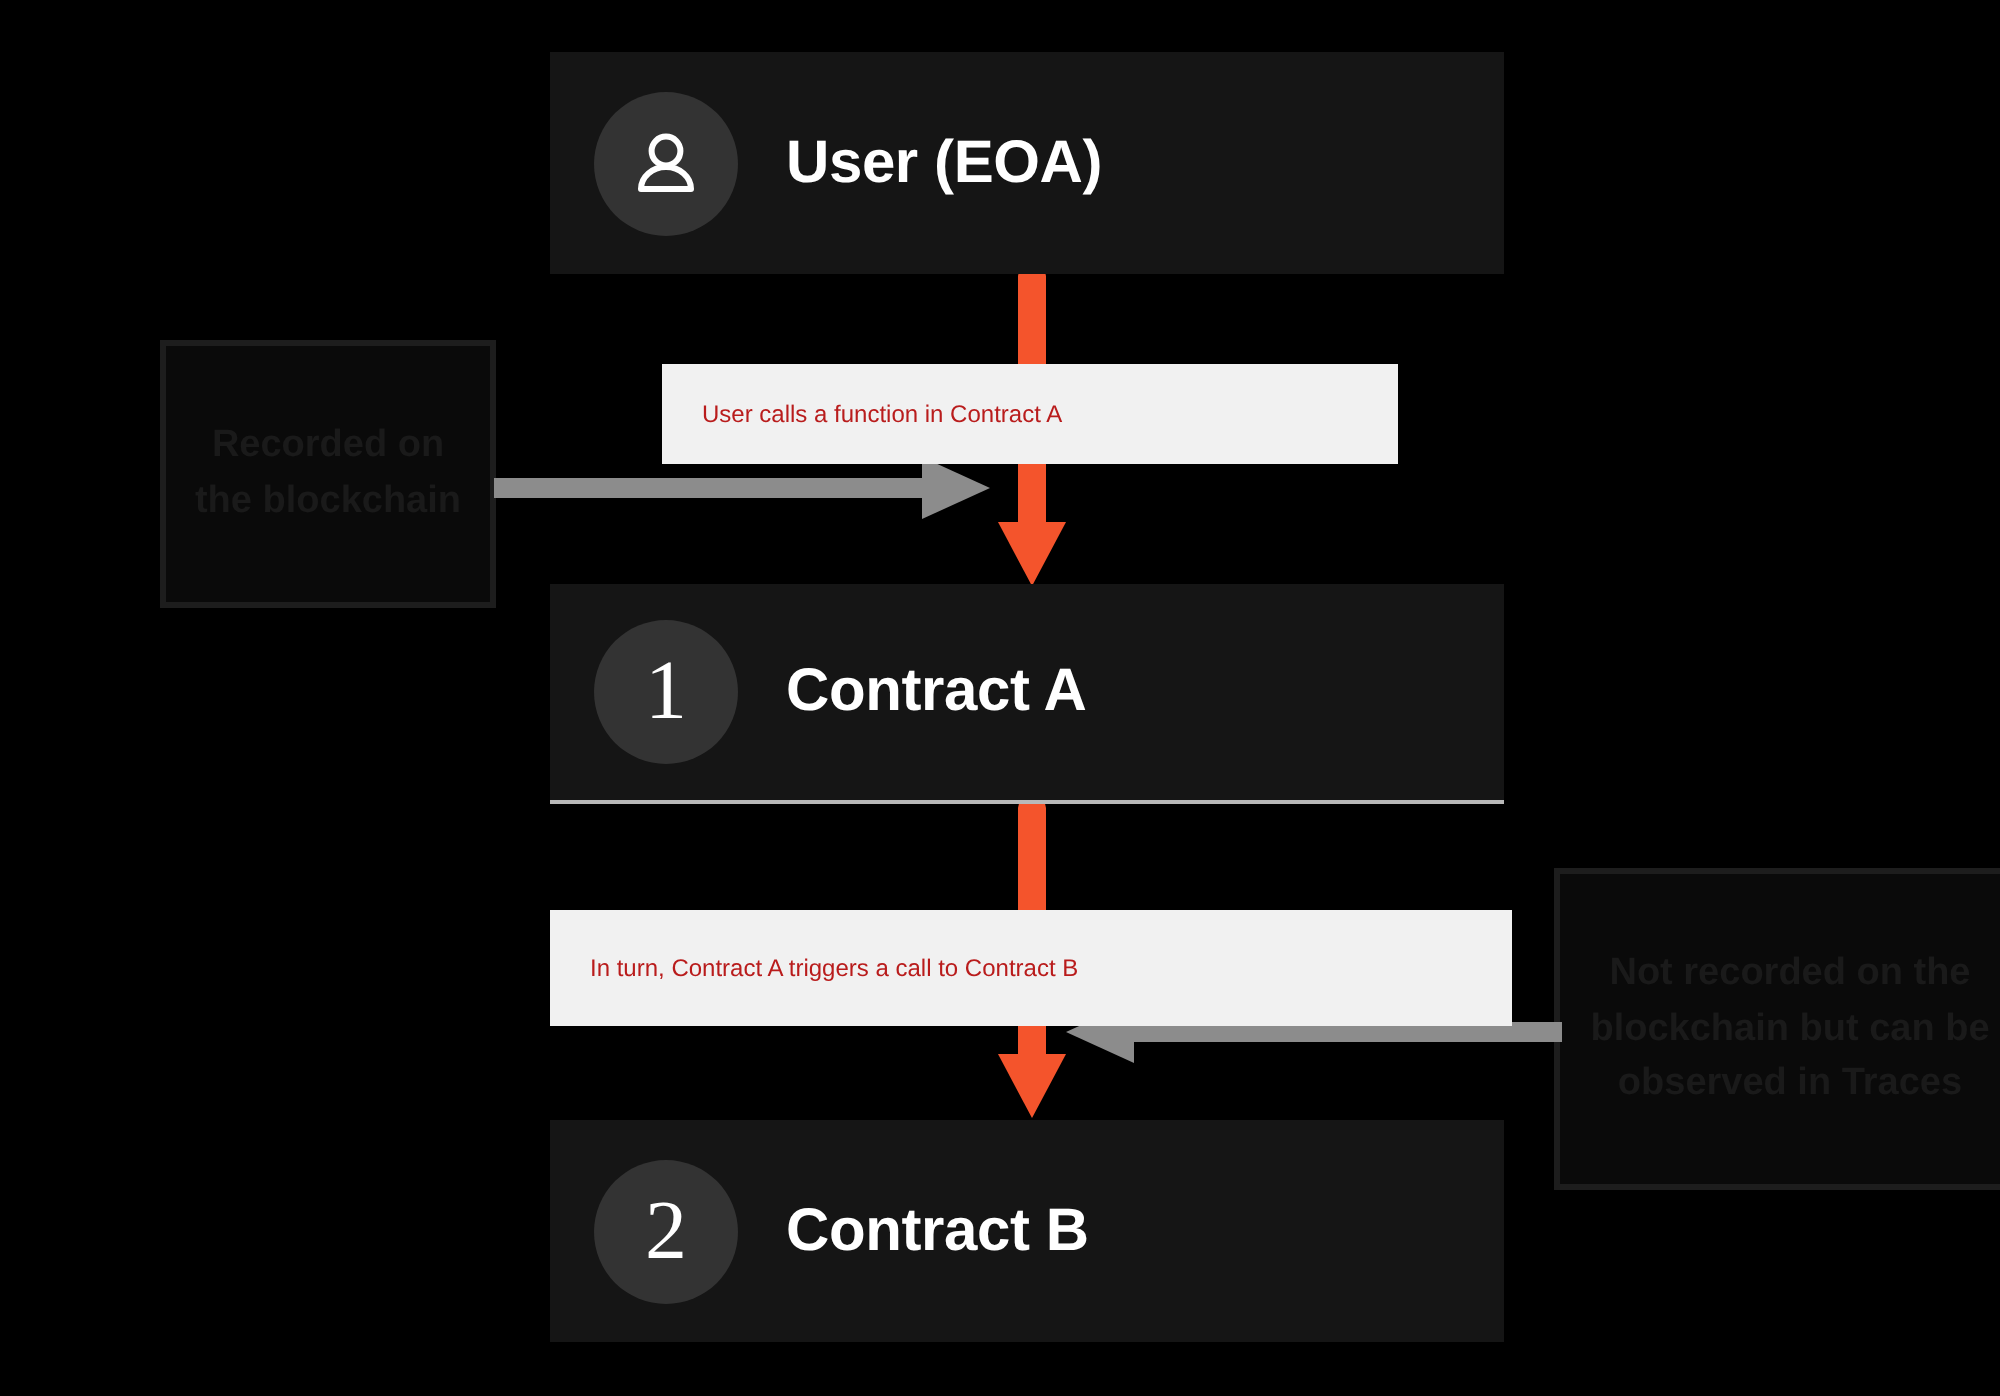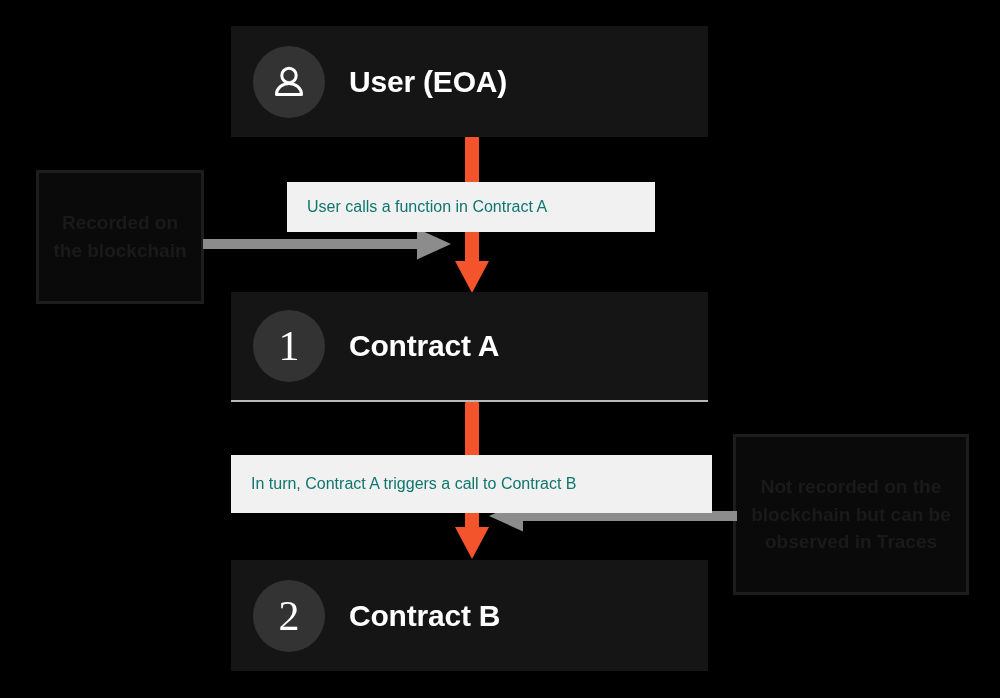--- a/index.html
+++ b/index.html
@@ -12,20 +12,21 @@
     height: 698px;
     position: relative;
     overflow: hidden;
     font-family: "Liberation Sans", sans-serif;
   }
 
   .stage {
     position: absolute;
     inset: 0;
     background: #000000;
+    margin-left: 44px;
   }
 
   
   .node {
     position: absolute;
     background: #151515;
     display: flex;
     align-items: center;
     box-sizing: border-box;
     padding-left: 22px;
@@ -66,22 +67,22 @@
   .person-icon { display: block; }
 
   
   .caption {
     position: absolute;
     background: #f1f1f1;
     display: flex;
     align-items: center;
     box-sizing: border-box;
     padding: 0 20px;
-    color: #0f766e;
-    font-size: 16px;
+    color: #b91c1c;
+    font-size: 12px;
     font-weight: 400;
     white-space: nowrap;
     z-index: 6;
   }
   .caption.c1 { left: 287px; top: 182px; width: 368px; height: 50px; }
   .caption.c2 { left: 231px; top: 455px; width: 481px; height: 58px; }
 
   
   .orange-arrow {
     position: absolute;

